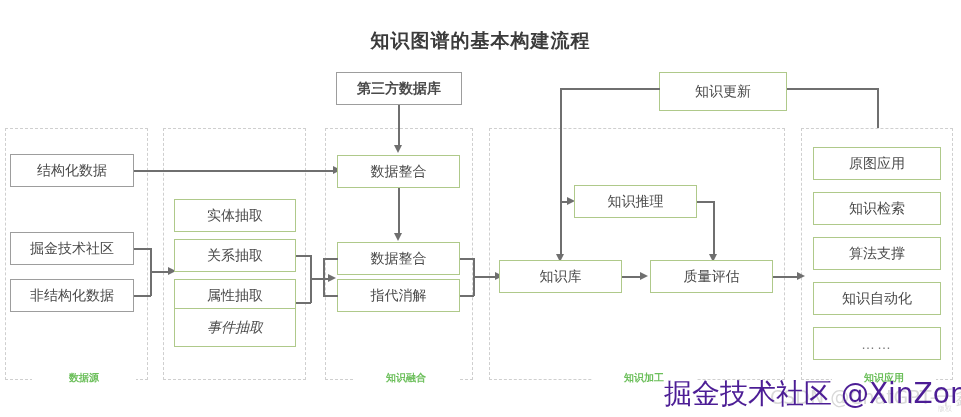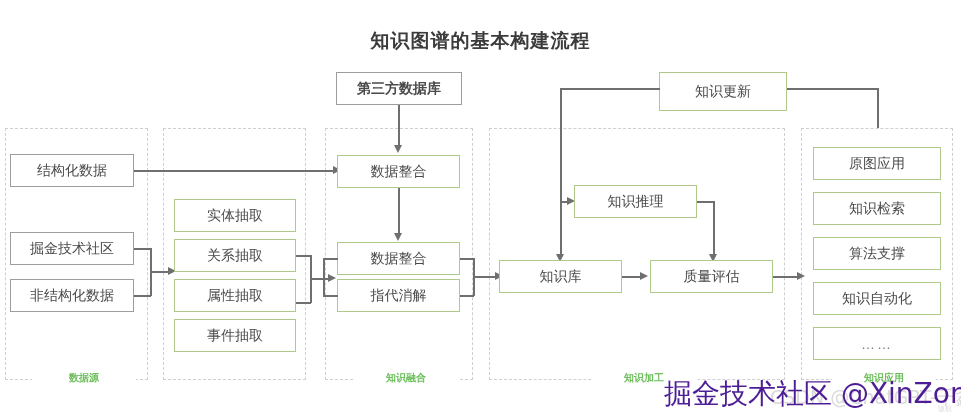--- a/index.html
+++ b/index.html
@@ -145,21 +145,21 @@
   <div class="line v" style="left:150px; top:248px; height:48px;"></div>
   <div class="line h" style="left:150px; top:271px; width:21px;"></div>
   <div class="arrow right" style="left:168px; top:267px;"></div>
 
   <div class="line h" style="left:134px; top:170px; width:203px;"></div>
   <div class="arrow right" style="left:333px; top:166px;"></div>
 
   <div class="node green" style="left:174px; top:199px; width:122px; height:33px;">实体抽取</div>
   <div class="node green" style="left:174px; top:239px; width:122px; height:33px;">关系抽取</div>
   <div class="node green" style="left:174px; top:279px; width:122px; height:33px;">属性抽取</div>
-  <div class="node green" style="left:174px; top:319px; width:122px; height:33px;">事件抽取</div>
+  <div class="node green" style="left:174px; top:308px; width:122px; height:39px;font-style:italic;">事件抽取</div>
 
   <div class="line v" style="left:310px; top:255px; height:48px;"></div>
   <div class="line h" style="left:296px; top:255px; width:15px;"></div>
   <div class="line h" style="left:296px; top:302px; width:15px;"></div>
   <div class="line h" style="left:310px; top:278px; width:21px;"></div>
   <div class="arrow right" style="left:328px; top:274px;"></div>
 
   <div class="node gray" style="left:336px; top:72px; width:126px; height:33px;font-weight:bold;">第三方数据库</div>
 
   <div class="line v" style="left:398px; top:105px; height:41px;"></div>

